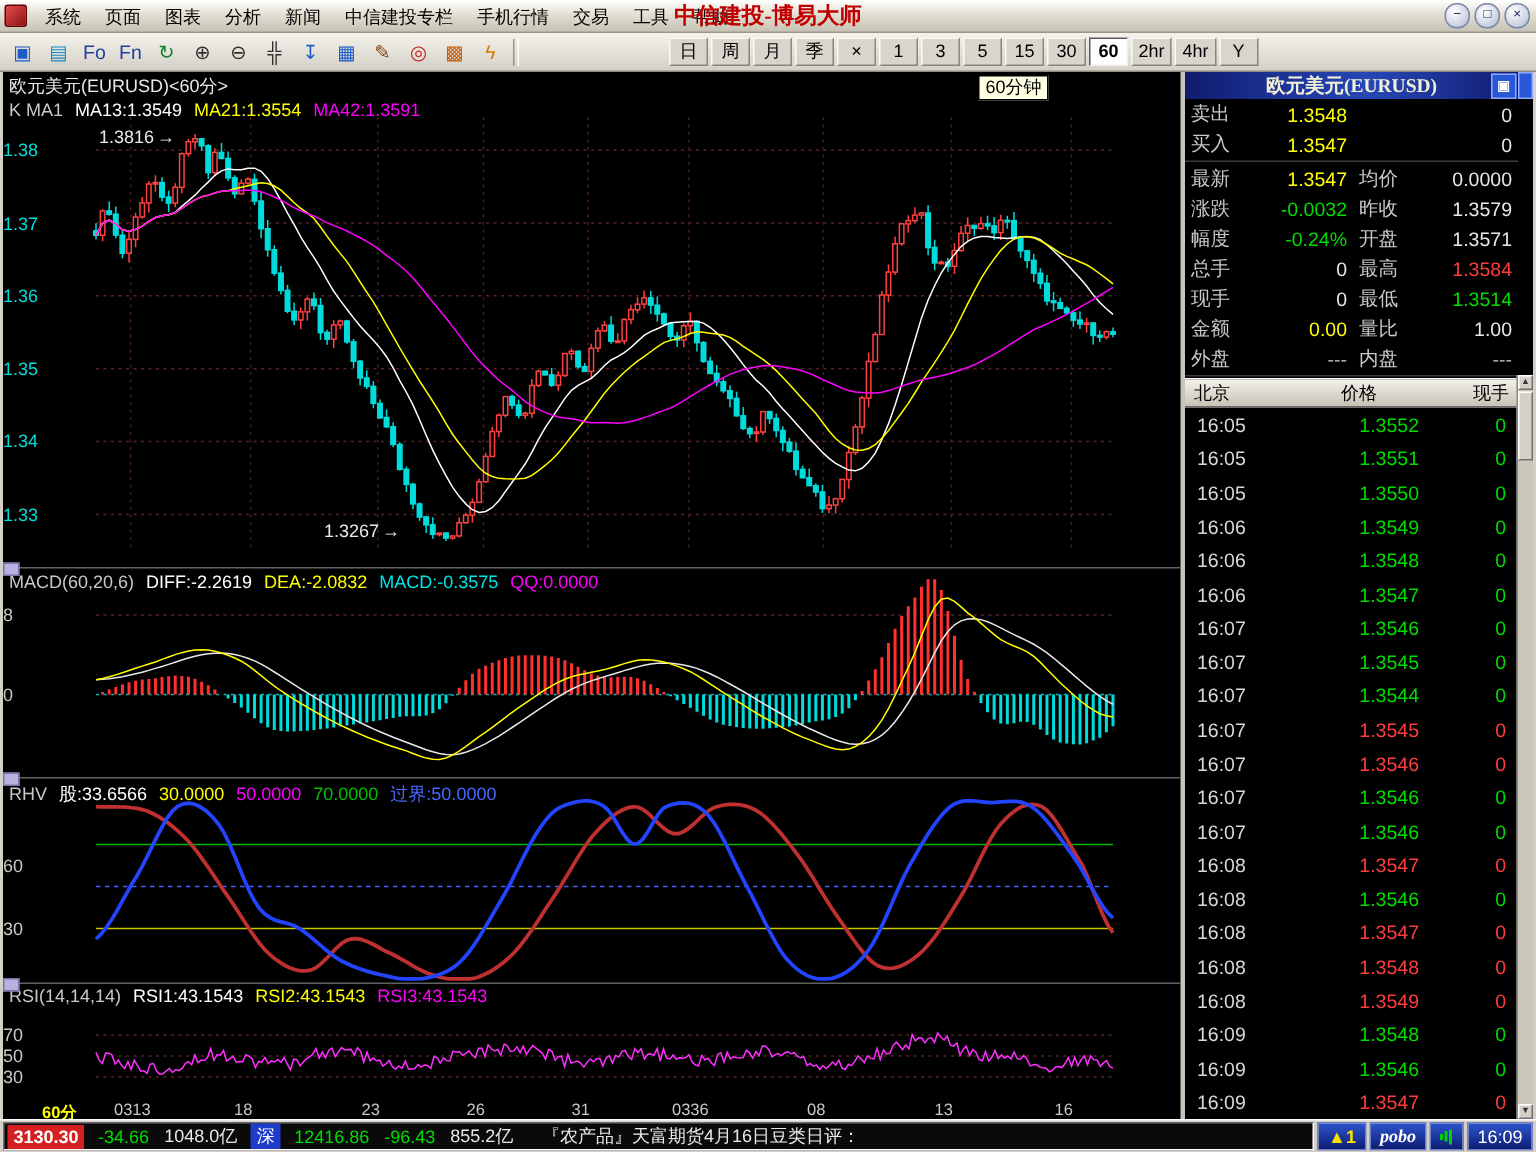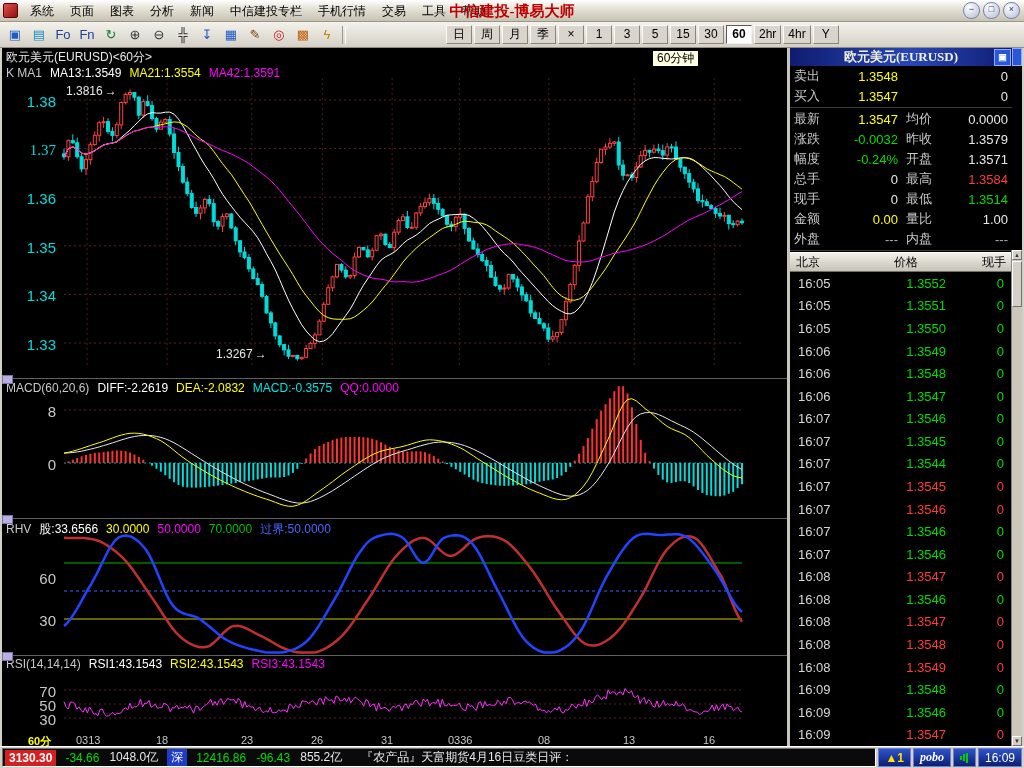--- a/index.html
+++ b/index.html
@@ -34,21 +34,21 @@
   #tooltip{position:absolute;left:652px;top:50px;z-index:60;background:#ffffe1;border:1px solid #000;
     font-size:12px;line-height:15px;padding:0 4px;color:#000;}
 
   
   #main{position:absolute;left:2px;right:2px;top:48px;bottom:22px;background:#000;}
   #chart-area{position:absolute;left:0;top:0;width:785px;height:698px;background:#000;overflow:hidden;}
   #chart-area svg{position:absolute;left:0;}
   .sym-header{position:absolute;left:4px;top:1px;color:#e8e8e8;font-size:12px;}
   .legend{position:absolute;left:4px;height:13px;font-size:12px;white-space:nowrap;z-index:5;}
   .lg{margin-right:8px;}
-  .ytick{position:absolute;left:0;width:54px;text-align:right;font-size:15px;}
+  .ytick{position:absolute;left:0;width:54px;text-align:left;font-size:12px;}
   .ytick.cyan{color:#00dcdc;} .ytick.gray{color:#c8c8c8;}
   .divider{position:absolute;left:0;width:785px;height:1px;background:#606060;z-index:6;}
   .handle{position:absolute;left:0;top:-3px;width:9px;height:7px;background:#b8b0e0;border:1px solid #7a72a8;}
   .annot{position:absolute;color:#e8e8e8;font-size:12px;z-index:5;}
   .annot::after{content:"\2192";margin-left:2px;color:#e8e8e8;}
   #xaxis{position:absolute;left:0;top:687px;width:785px;height:11px;font-size:11px;color:#c8c8c8;}
   #xaxis .xl{position:absolute;top:-1px;}
   #xaxis .pl{color:#ffff00;font-weight:bold;}
 
   
@@ -496,21 +496,21 @@
           <line x1="735.5974025974026" y1="156.1" x2="735.5974025974026" y2="162.3" stroke="#ff4040" stroke-width="1"></line>
           <rect x="734.1" y="157.2" width="3" height="3.5" fill="#000" stroke="#ff4040"></rect>
           <line x1="740" y1="154.3" x2="740" y2="160.9" stroke="#00dcdc" stroke-width="1"></line>
           <rect x="738.5" y="157.2" width="3" height="1.6" fill="#00dcdc" stroke="#00dcdc"></rect>
           <polyline points="62.0,92.9 66.4,84.7 70.8,82.8 75.2,85.3 79.6,89.2 84.0,90.2 88.4,88.9 92.8,86.7 97.2,83.6 101.6,81.0 106.0,79.8 110.4,79.1 114.8,77.7 119.2,73.5 123.6,69.9 128.0,66.1 132.4,61.5 136.8,57.4 141.2,52.9 145.6,49.9 150.1,48.6 154.5,49.1 158.9,49.1 163.3,48.2 167.7,48.1 172.1,50.2 176.5,55.1 180.9,61.9 185.3,69.7 189.7,78.1 194.1,85.7 198.5,93.9 202.9,101.1 207.3,107.6 211.7,114.7 216.1,122.7 220.5,130.2 224.9,136.4 229.3,142.2 233.7,147.9 238.1,153.3 242.5,158.2 246.9,162.9 251.3,167.9 255.7,173.8 260.1,181.3 264.5,189.7 268.9,197.5 273.3,205.9 277.7,215.8 282.1,226.2 286.5,236.1 290.9,244.9 295.3,253.1 299.7,260.8 304.1,266.9 308.5,271.9 312.9,275.8 317.4,277.7 321.8,277.0 326.2,274.3 330.6,269.8 335.0,263.6 339.4,257.5 343.8,251.4 348.2,245.2 352.6,237.4 357.0,228.9 361.4,221.3 365.8,214.7 370.2,208.2 374.6,201.6 379.0,196.2 383.4,192.9 387.8,190.6 392.2,188.2 396.6,184.3 401.0,179.7 405.4,176.0 409.8,173.7 414.2,171.1 418.6,167.7 423.0,163.6 427.4,159.6 431.8,157.1 436.2,155.2 440.6,153.0 445.0,151.2 449.4,150.8 453.8,150.5 458.2,150.3 462.6,150.4 467.0,151.4 471.4,154.2 475.8,157.9 480.2,162.4 484.6,167.5 489.1,173.2 493.5,179.1 497.9,184.7 502.3,189.6 506.7,193.3 511.1,198.0 515.5,203.6 519.9,208.7 524.3,213.4 528.7,218.3 533.1,223.2 537.5,228.1 541.9,232.9 546.3,237.6 550.7,241.6 555.1,244.9 559.5,247.3 563.9,249.4 568.3,249.9 572.7,248.2 577.1,244.0 581.5,238.1 585.9,229.1 590.3,218.6 594.7,206.2 599.1,192.4 603.5,177.6 607.9,162.8 612.3,148.1 616.7,136.2 621.1,126.5 625.5,118.0 629.9,111.3 634.3,105.6 638.7,100.4 643.1,96.9 647.5,94.6 651.9,93.6 656.4,93.7 660.8,94.3 665.2,94.6 669.6,95.0 674.0,94.5 678.4,93.9 682.8,93.8 687.2,94.1 691.6,95.8 696.0,99.3 700.4,103.2 704.8,107.4 709.2,111.9 713.6,116.8 718.0,121.5 722.4,126.7 726.8,132.6 731.2,137.7 735.6,141.8 740.0,145.6" fill="none" stroke="#ffffff" stroke-width="1"></polyline>
           <polyline points="62.0,92.9 66.4,84.7 70.8,82.8 75.2,85.3 79.6,89.2 84.0,90.2 88.4,88.9 92.8,86.7 97.2,83.6 101.6,81.0 106.0,79.8 110.4,79.1 114.8,77.7 119.2,74.9 123.6,71.9 128.0,69.2 132.4,67.1 136.8,66.2 141.2,64.7 145.6,63.5 150.1,63.1 154.5,61.8 158.9,60.9 163.3,59.8 167.7,58.7 172.1,57.9 176.5,58.3 180.9,60.0 185.3,62.8 189.7,66.9 194.1,71.2 198.5,74.9 202.9,77.9 207.3,81.7 211.7,87.3 216.1,93.6 220.5,99.5 224.9,105.1 229.3,110.4 233.7,117.1 238.1,124.0 242.5,130.7 246.9,137.3 251.3,144.8 255.7,152.6 260.1,160.3 264.5,168.0 268.9,175.4 273.3,182.8 277.7,190.0 282.1,196.7 286.5,203.5 290.9,210.6 295.3,218.2 299.7,225.5 304.1,231.5 308.5,237.1 312.9,242.7 317.4,247.8 321.8,251.5 326.2,253.7 330.6,254.9 335.0,255.2 339.4,255.3 343.8,255.2 348.2,254.8 352.6,252.9 357.0,249.8 361.4,246.3 365.8,242.5 370.2,238.0 374.6,232.6 379.0,226.8 383.4,221.5 387.8,216.2 392.2,210.2 396.6,204.2 401.0,198.1 405.4,193.0 409.8,188.5 414.2,184.2 418.6,180.3 423.0,176.8 427.4,173.7 431.8,170.5 436.2,167.3 440.6,164.4 445.0,162.9 449.4,161.9 453.8,160.3 458.2,158.3 462.6,157.2 467.0,157.5 471.4,158.2 475.8,158.7 480.2,159.3 484.6,160.9 489.1,163.6 493.5,166.9 497.9,169.8 502.3,172.7 506.7,175.6 511.1,179.1 515.5,183.1 519.9,187.7 524.3,192.3 528.7,197.2 533.1,202.1 537.5,206.9 541.9,211.7 546.3,217.5 550.7,223.3 555.1,228.3 559.5,232.0 563.9,234.5 568.3,236.0 572.7,236.2 577.1,235.0 581.5,232.5 585.9,228.2 590.3,223.1 594.7,217.1 599.1,211.2 603.5,204.9 607.9,198.0 612.3,190.8 616.7,184.3 621.1,177.7 625.5,170.9 629.9,163.9 634.3,156.3 638.7,147.5 643.1,138.6 647.5,130.1 651.9,121.9 656.4,114.7 660.8,108.6 665.2,102.9 669.6,98.5 674.0,95.4 678.4,94.0 682.8,93.6 687.2,94.6 691.6,96.5 696.0,99.0 700.4,101.8 704.8,104.8 709.2,106.9 713.6,108.7 718.0,110.7 722.4,112.5 726.8,115.2 731.2,118.5 735.6,121.8 740.0,125.2" fill="none" stroke="#ffff00" stroke-width="1"></polyline>
           <polyline points="62.0,92.9 66.4,84.7 70.8,82.8 75.2,85.3 79.6,89.2 84.0,90.2 88.4,88.9 92.8,86.7 97.2,83.6 101.6,81.0 106.0,79.8 110.4,79.1 114.8,77.7 119.2,74.9 123.6,71.9 128.0,69.2 132.4,67.1 136.8,66.2 141.2,64.7 145.6,63.5 150.1,63.1 154.5,63.2 158.9,63.0 163.3,62.7 167.7,63.0 172.1,63.9 176.5,65.4 180.9,67.3 185.3,69.4 189.7,71.9 194.1,74.4 198.5,76.5 202.9,78.3 207.3,80.1 211.7,82.3 216.1,84.6 220.5,86.4 224.9,88.1 229.3,90.0 233.7,92.2 238.1,94.5 242.5,96.9 246.9,99.6 251.3,102.8 255.7,106.2 260.1,109.5 264.5,113.0 268.9,116.8 273.3,121.4 277.7,126.4 282.1,131.8 286.5,137.4 290.9,142.7 295.3,148.0 299.7,153.6 304.1,159.4 308.5,165.3 312.9,171.1 317.4,176.5 321.8,181.0 326.2,185.4 330.6,189.5 335.0,192.9 339.4,196.3 343.8,200.0 348.2,203.7 352.6,206.6 357.0,208.9 361.4,210.9 365.8,212.6 370.2,214.0 374.6,214.7 379.0,215.2 383.4,216.0 387.8,217.2 392.2,217.9 396.6,217.8 401.0,217.6 405.4,217.9 409.8,218.2 414.2,217.8 418.6,217.0 423.0,215.8 427.4,214.4 431.8,212.9 436.2,211.2 440.6,209.6 445.0,207.9 449.4,205.8 453.8,203.3 458.2,200.4 462.6,197.6 467.0,195.0 471.4,192.5 475.8,190.1 480.2,187.7 484.6,185.6 489.1,183.9 493.5,182.5 497.9,181.4 502.3,180.6 506.7,179.9 511.1,179.7 515.5,179.9 519.9,180.7 524.3,181.4 528.7,182.2 533.1,183.3 537.5,184.9 541.9,186.8 546.3,188.9 550.7,190.8 555.1,192.8 559.5,194.8 563.9,196.4 568.3,197.3 572.7,197.7 577.1,198.0 581.5,198.0 585.9,197.5 590.3,196.4 594.7,194.9 599.1,193.4 603.5,192.0 607.9,190.6 612.3,189.2 616.7,188.3 621.1,187.5 625.5,186.5 629.9,185.4 634.3,184.0 638.7,182.5 643.1,181.0 647.5,179.2 651.9,177.0 656.4,174.6 660.8,172.3 665.2,169.6 669.6,166.7 674.0,163.9 678.4,161.1 682.8,158.4 687.2,155.8 691.6,153.8 696.0,151.9 700.4,149.9 704.8,147.8 709.2,145.6 713.6,143.2 718.0,140.8 722.4,138.2 726.8,135.7 731.2,133.0 735.6,130.2 740.0,127.6" fill="none" stroke="#ff00ff" stroke-width="1"></polyline>
         </svg>
       <div id="k-yticks">
           <span class="ytick cyan" style="top: 45px;">1.38</span>
-          <span class="ytick cyan" style="top: 94px; font-family: Liberation Serif, serif;">1.37</span>
+          <span class="ytick cyan" style="top: 94px;">1.37</span>
           <span class="ytick cyan" style="top: 142px;">1.36</span>
           <span class="ytick cyan" style="top: 191px;">1.35</span>
           <span class="ytick cyan" style="top: 239px;">1.34</span>
           <span class="ytick cyan" style="top: 288px;">1.33</span>
         </div>
       <div class="annot" id="annot-high" style="left:64px;top:36px">1.3816</div>
       <div class="annot" id="annot-low" style="left:214px;top:299px">1.3267</div>
 
       <div class="divider" style="top:330px">
           <span class="handle"></span>

